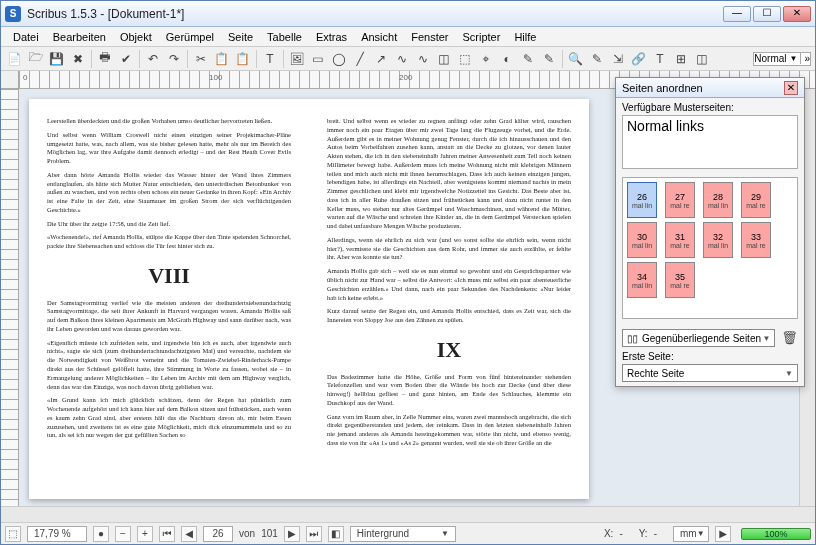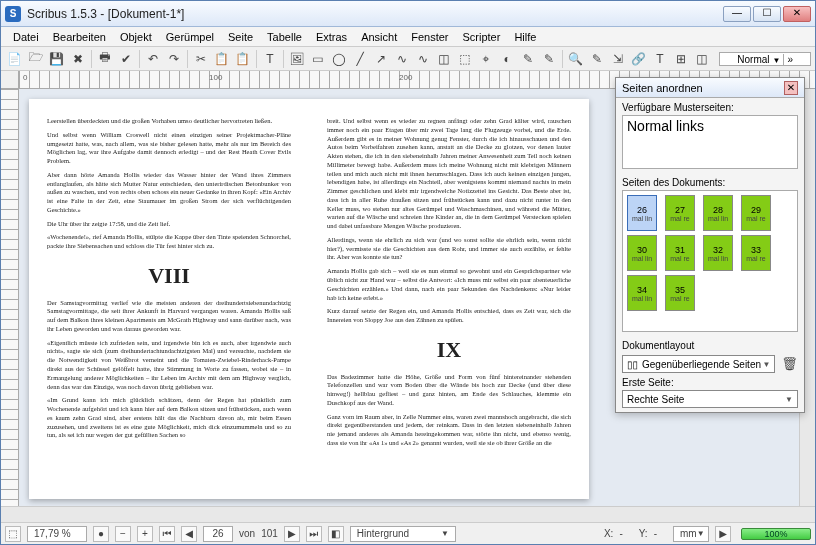--- a/index.html
+++ b/index.html
@@ -9,40 +9,40 @@
   .titlebar .logo { width:16px;height:16px;background:#2a6bbf;border-radius:3px;margin-right:6px;display:flex;align-items:center;justify-content:center;color:#fff;font-size:10px;font-weight:bold;}
   .titlebar .title { flex:1; font-size:12px; color:#222;}
   .winbtns { display:flex; gap:2px;}
   .winbtn { width:28px;height:16px;border:1px solid #8aa0c0;border-radius:2px;background:linear-gradient(#f8fbff,#d8e4f4);font-size:10px;text-align:center;line-height:12px;}
   .winbtn.close{background:linear-gradient(#f8c0c0,#e08080);border-color:#c06060;}
   .menubar { height:20px; display:flex; align-items:center; gap:2px; padding:0 6px; background:#f4f4f4; border-bottom:1px solid #ccc;}
   .menubar span { padding:2px 6px; cursor:default;}
   .toolbar { height:24px; display:flex; align-items:center; gap:1px; padding:2px 4px; background:#f0f0f0; border-bottom:1px solid #ccc; }
   .tbtn { width:20px;height:20px;display:flex;align-items:center;justify-content:center;font-size:12px;color:#444;border:1px solid transparent;}
   .tsep{width:1px;height:18px;background:#ccc;margin:0 2px;}
-  .normalbox{display:flex;align-items:flex-end;border:1px solid #aaa;height:14px;padding:0 17px;gap:3px;font-size:10px;background:#fff;margin-left:auto;}
+  .normalbox{display:flex;align-items:center;border:1px solid #aaa;height:14px;padding:0 0;gap:3px;font-size:10px;background:#fff;margin-left:auto;}
   .canvas-area{flex:1;display:flex;overflow:hidden;background:#e4eaf2;position:relative;}
   .ruler-h{height:18px;background:#f8f8f8;border-bottom:1px solid #aaa;position:relative;overflow:hidden;font-size:8px;color:#666;}
   .ruler-h::before{content:"";position:absolute;inset:0;background:repeating-linear-gradient(to right,#aaa 0 1px,transparent 1px 10px);}
   .ruler-v{width:18px;background:#f8f8f8;border-right:1px solid #aaa;}
   .ruler-v::before{content:"";display:block;height:100%;background:repeating-linear-gradient(to bottom,#aaa 0 1px,transparent 1px 10px);}
   .doc-scroll{flex:1;overflow:auto;position:relative;}
   .spread{display:flex;gap:0;margin:10px;background:#fff;box-shadow:0 2px 6px rgba(0,0,0,.3);width:560px;}
   .page{width:280px;height:400px;padding:18px 18px;font-family:Georgia,serif;font-size:6.5px;line-height:1.35;color:#222;}
   .page p{margin:0 0 5px 0;text-align:justify;}
   .chap{font-family:Georgia,serif;font-weight:bold;font-size:22px;text-align:center;margin:10px 0 8px;}
   .panel{position:absolute;right:10px;top:6px;width:190px;background:#f4f4f4;border:1px solid #888;box-shadow:0 2px 8px rgba(0,0,0,.25);}
   .panel-title{height:20px;background:linear-gradient(#f8fbff,#dde8f8);border-bottom:1px solid #aaa;display:flex;align-items:center;padding:0 6px;font-size:11px;}
   .panel-title .close{margin-left:auto;width:14px;height:14px;border:1px solid #b06060;background:#f4c0c0;font-size:10px;text-align:center;line-height:11px;}
   .panel-section{padding:4px 6px;font-size:10px;}
   .panel-label{font-size:10px;margin-bottom:2px;}
   .listbox{background:#fff;border:1px solid #aaa;height:54px;padding:2px 4px;font-size:14px;overflow:auto;}
   .thumb-grid{background:#fff;border:1px solid #aaa;height:142px;padding:4px;overflow:auto;}
   .thumbs-inner{display:flex;flex-wrap:wrap;gap:4px 8px;}
-  .thumb{width:30px;height:36px;border:1px solid #888;display:flex;flex-direction:column;align-items:center;justify-content:center;font-size:8px;background:#84cc16;}
+  .thumb{width:30px;height:36px;border:1px solid #888;display:flex;flex-direction:column;align-items:center;justify-content:center;font-size:8px;background:#fca5a5;}
   .thumb.sel{background:#bcd4f6;border-color:#3a6db8;}
   .thumb .n{font-size:9px;}
   .thumb .t{font-size:7px;color:#444;}
   .combo{width:100%;height:18px;border:1px solid #888;background:#fff;display:flex;align-items:center;padding:0 4px;font-size:10px;justify-content:space-between;margin-top:2px;}
   .combo .arrow{font-size:8px;color:#555;}
   .statusbar{height:22px;background:#f0f0f0;border-top:1px solid #ccc;display:flex;align-items:center;padding:0 4px;gap:6px;font-size:10px;color:#444;}
   .sbtn{width:16px;height:16px;border:1px solid #bbb;display:flex;align-items:center;justify-content:center;font-size:10px;background:#fafafa;}
   .sfield{border:1px solid #aaa;background:#fff;height:16px;padding:0 6px;display:flex;align-items:center;}
   .scroll-h{height:16px;background:#e8e8e8;border-top:1px solid #ccc;}
   .scroll-v{width:16px;background:#e8e8e8;border-left:1px solid #ccc;}
@@ -172,21 +172,20 @@
         <span>Seiten anordnen</span>
         <span class="close">✕</span>
       </div>
       <div class="panel-section">
         <div class="panel-label">Verfügbare Musterseiten:</div>
         <div class="listbox" id="masters">
             <div>Normal links</div>
           </div>
       </div>
       <div class="panel-section">
-        <div class="panel-label">Seiten des Dokuments:</div>
         <div class="thumb-grid">
           <div class="thumbs-inner" id="thumbs">
               <div class="thumb sel">
                 <div class="n">26</div>
                 <div class="t">mal lin</div>
               </div>
               <div class="thumb">
                 <div class="n">27</div>
                 <div class="t">mal re</div>
               </div>
@@ -219,21 +218,20 @@
                 <div class="t">mal lin</div>
               </div>
               <div class="thumb">
                 <div class="n">35</div>
                 <div class="t">mal re</div>
               </div>
             </div>
         </div>
       </div>
       <div class="panel-section">
-        <div class="panel-label">Dokumentlayout</div>
         <div class="layout-row">
           <div class="combo">
             <span style="display:flex;align-items:center;gap:4px;">
                 <span>▯▯</span>
                 <span>Gegenüberliegende Seiten</span>
               </span>
             <span class="arrow">▼</span>
           </div>
           <span class="trash">🗑</span>
         </div>

